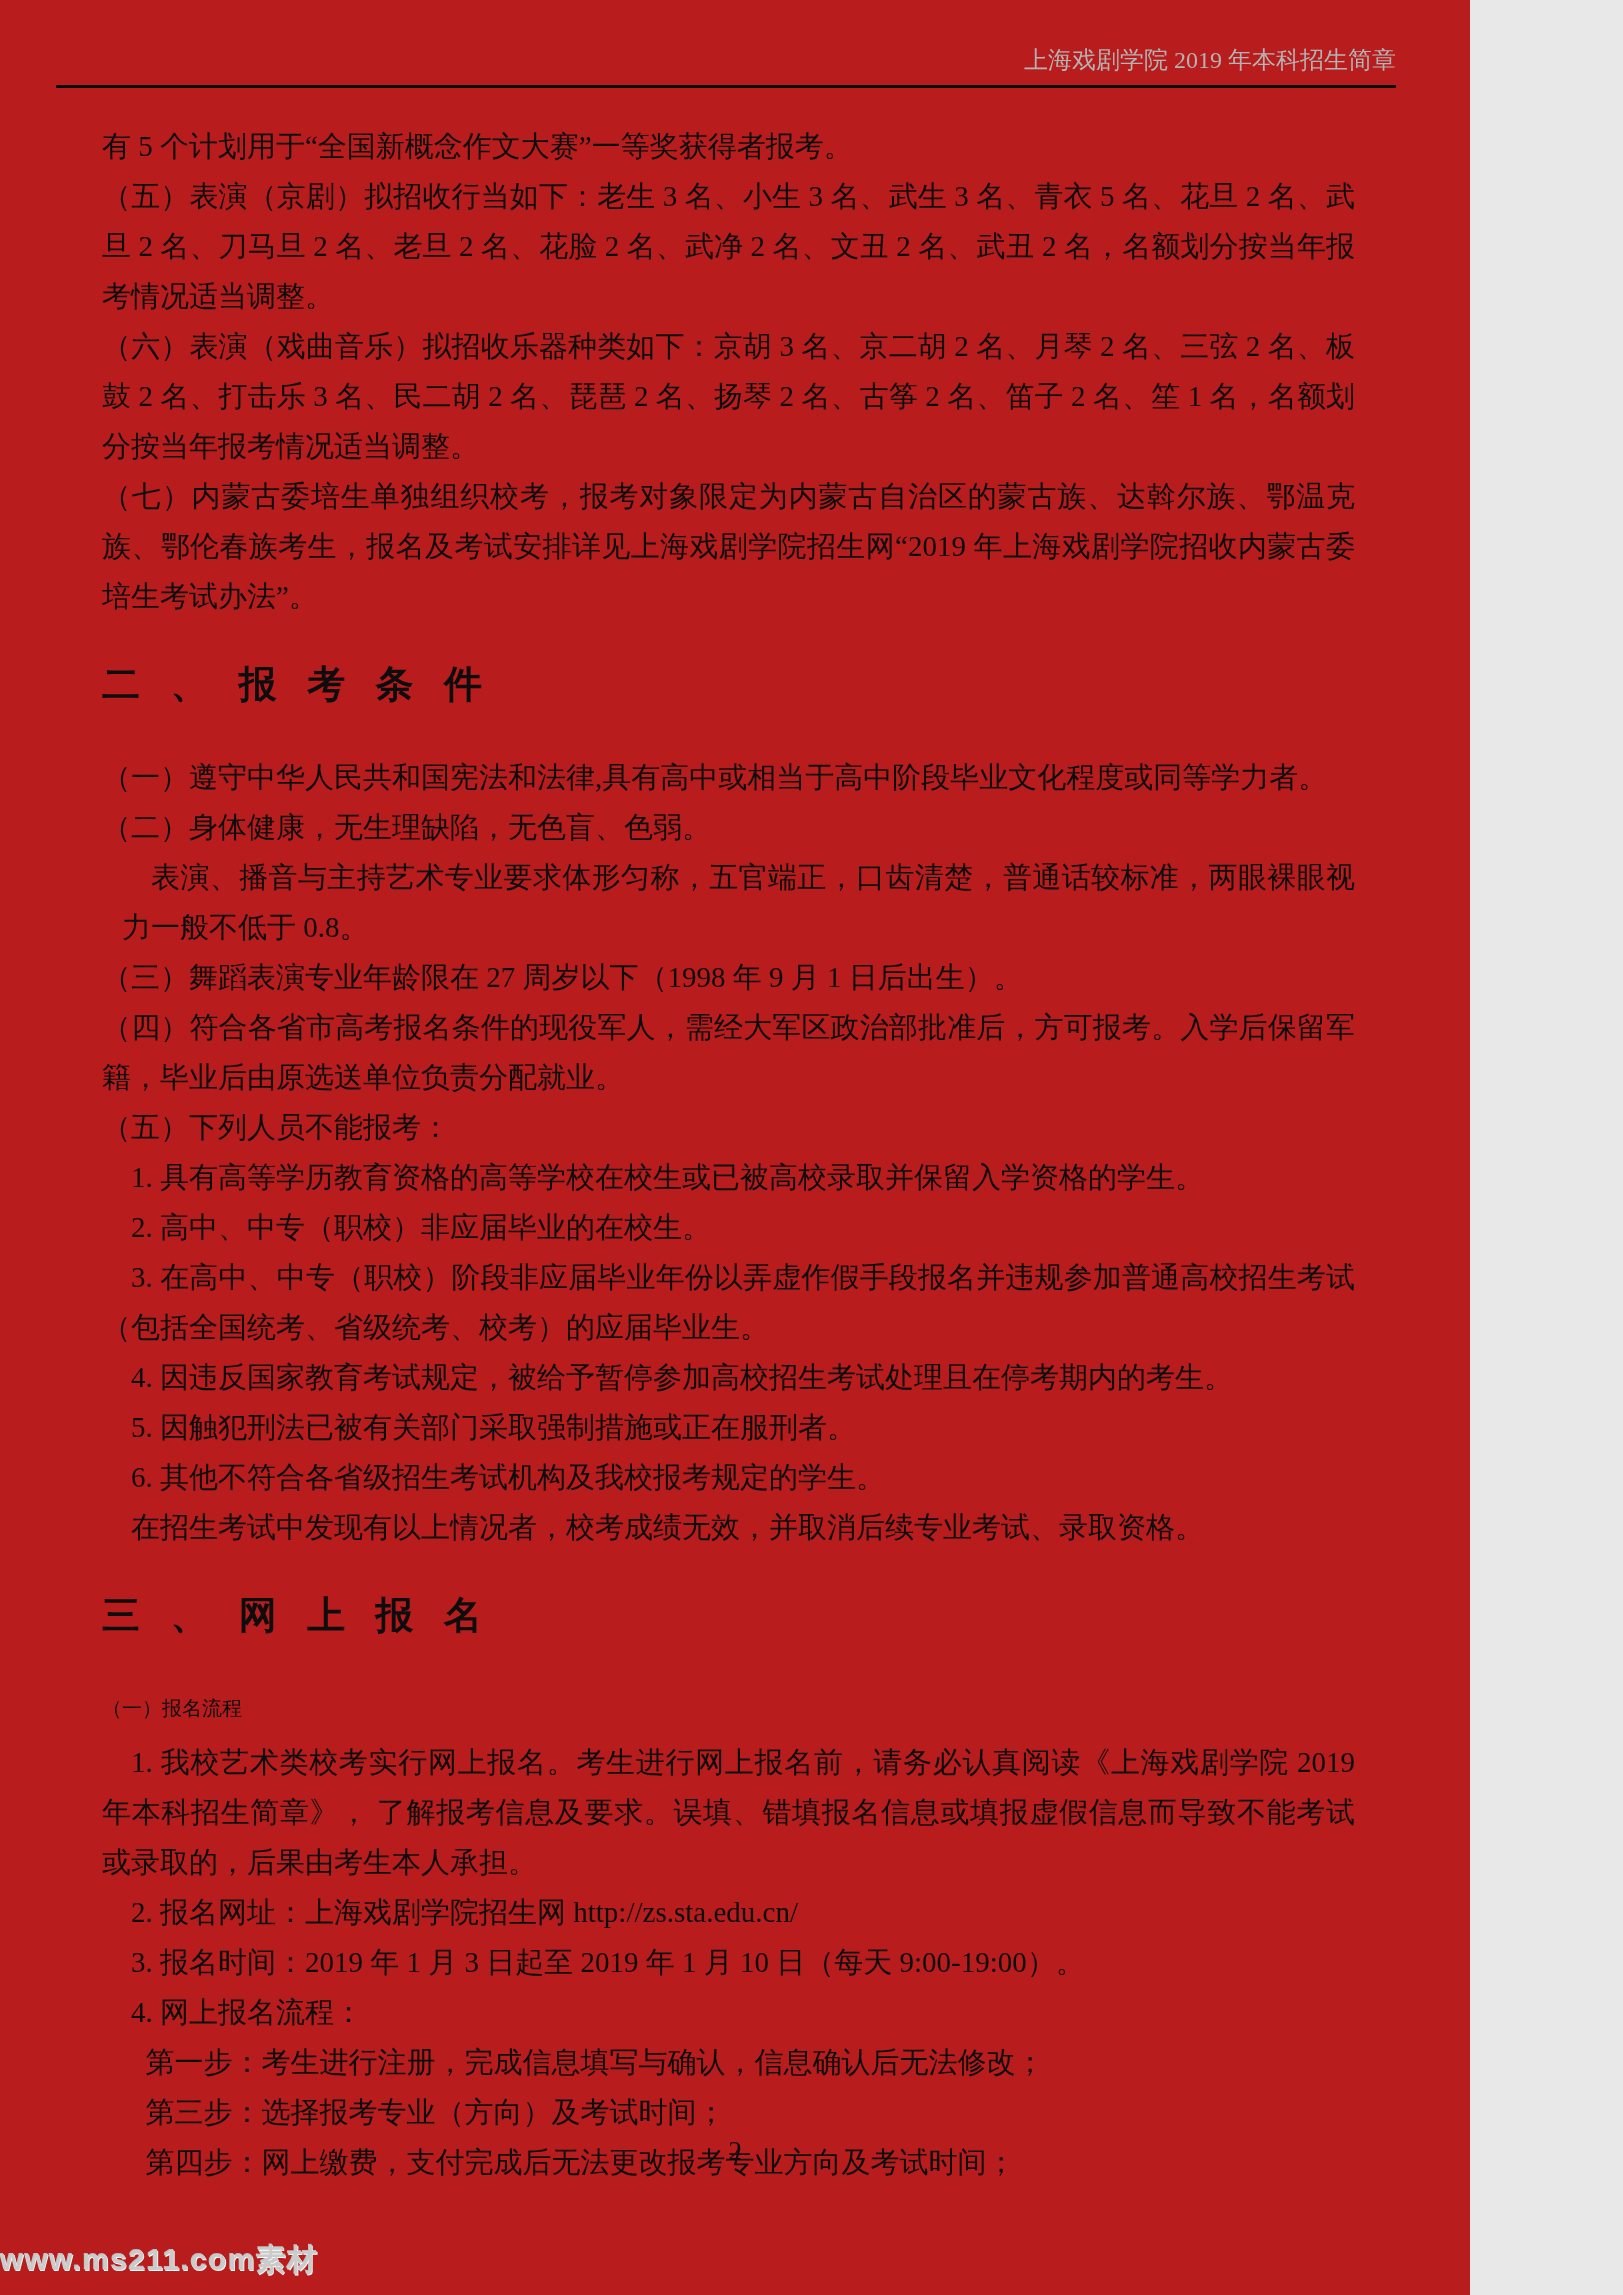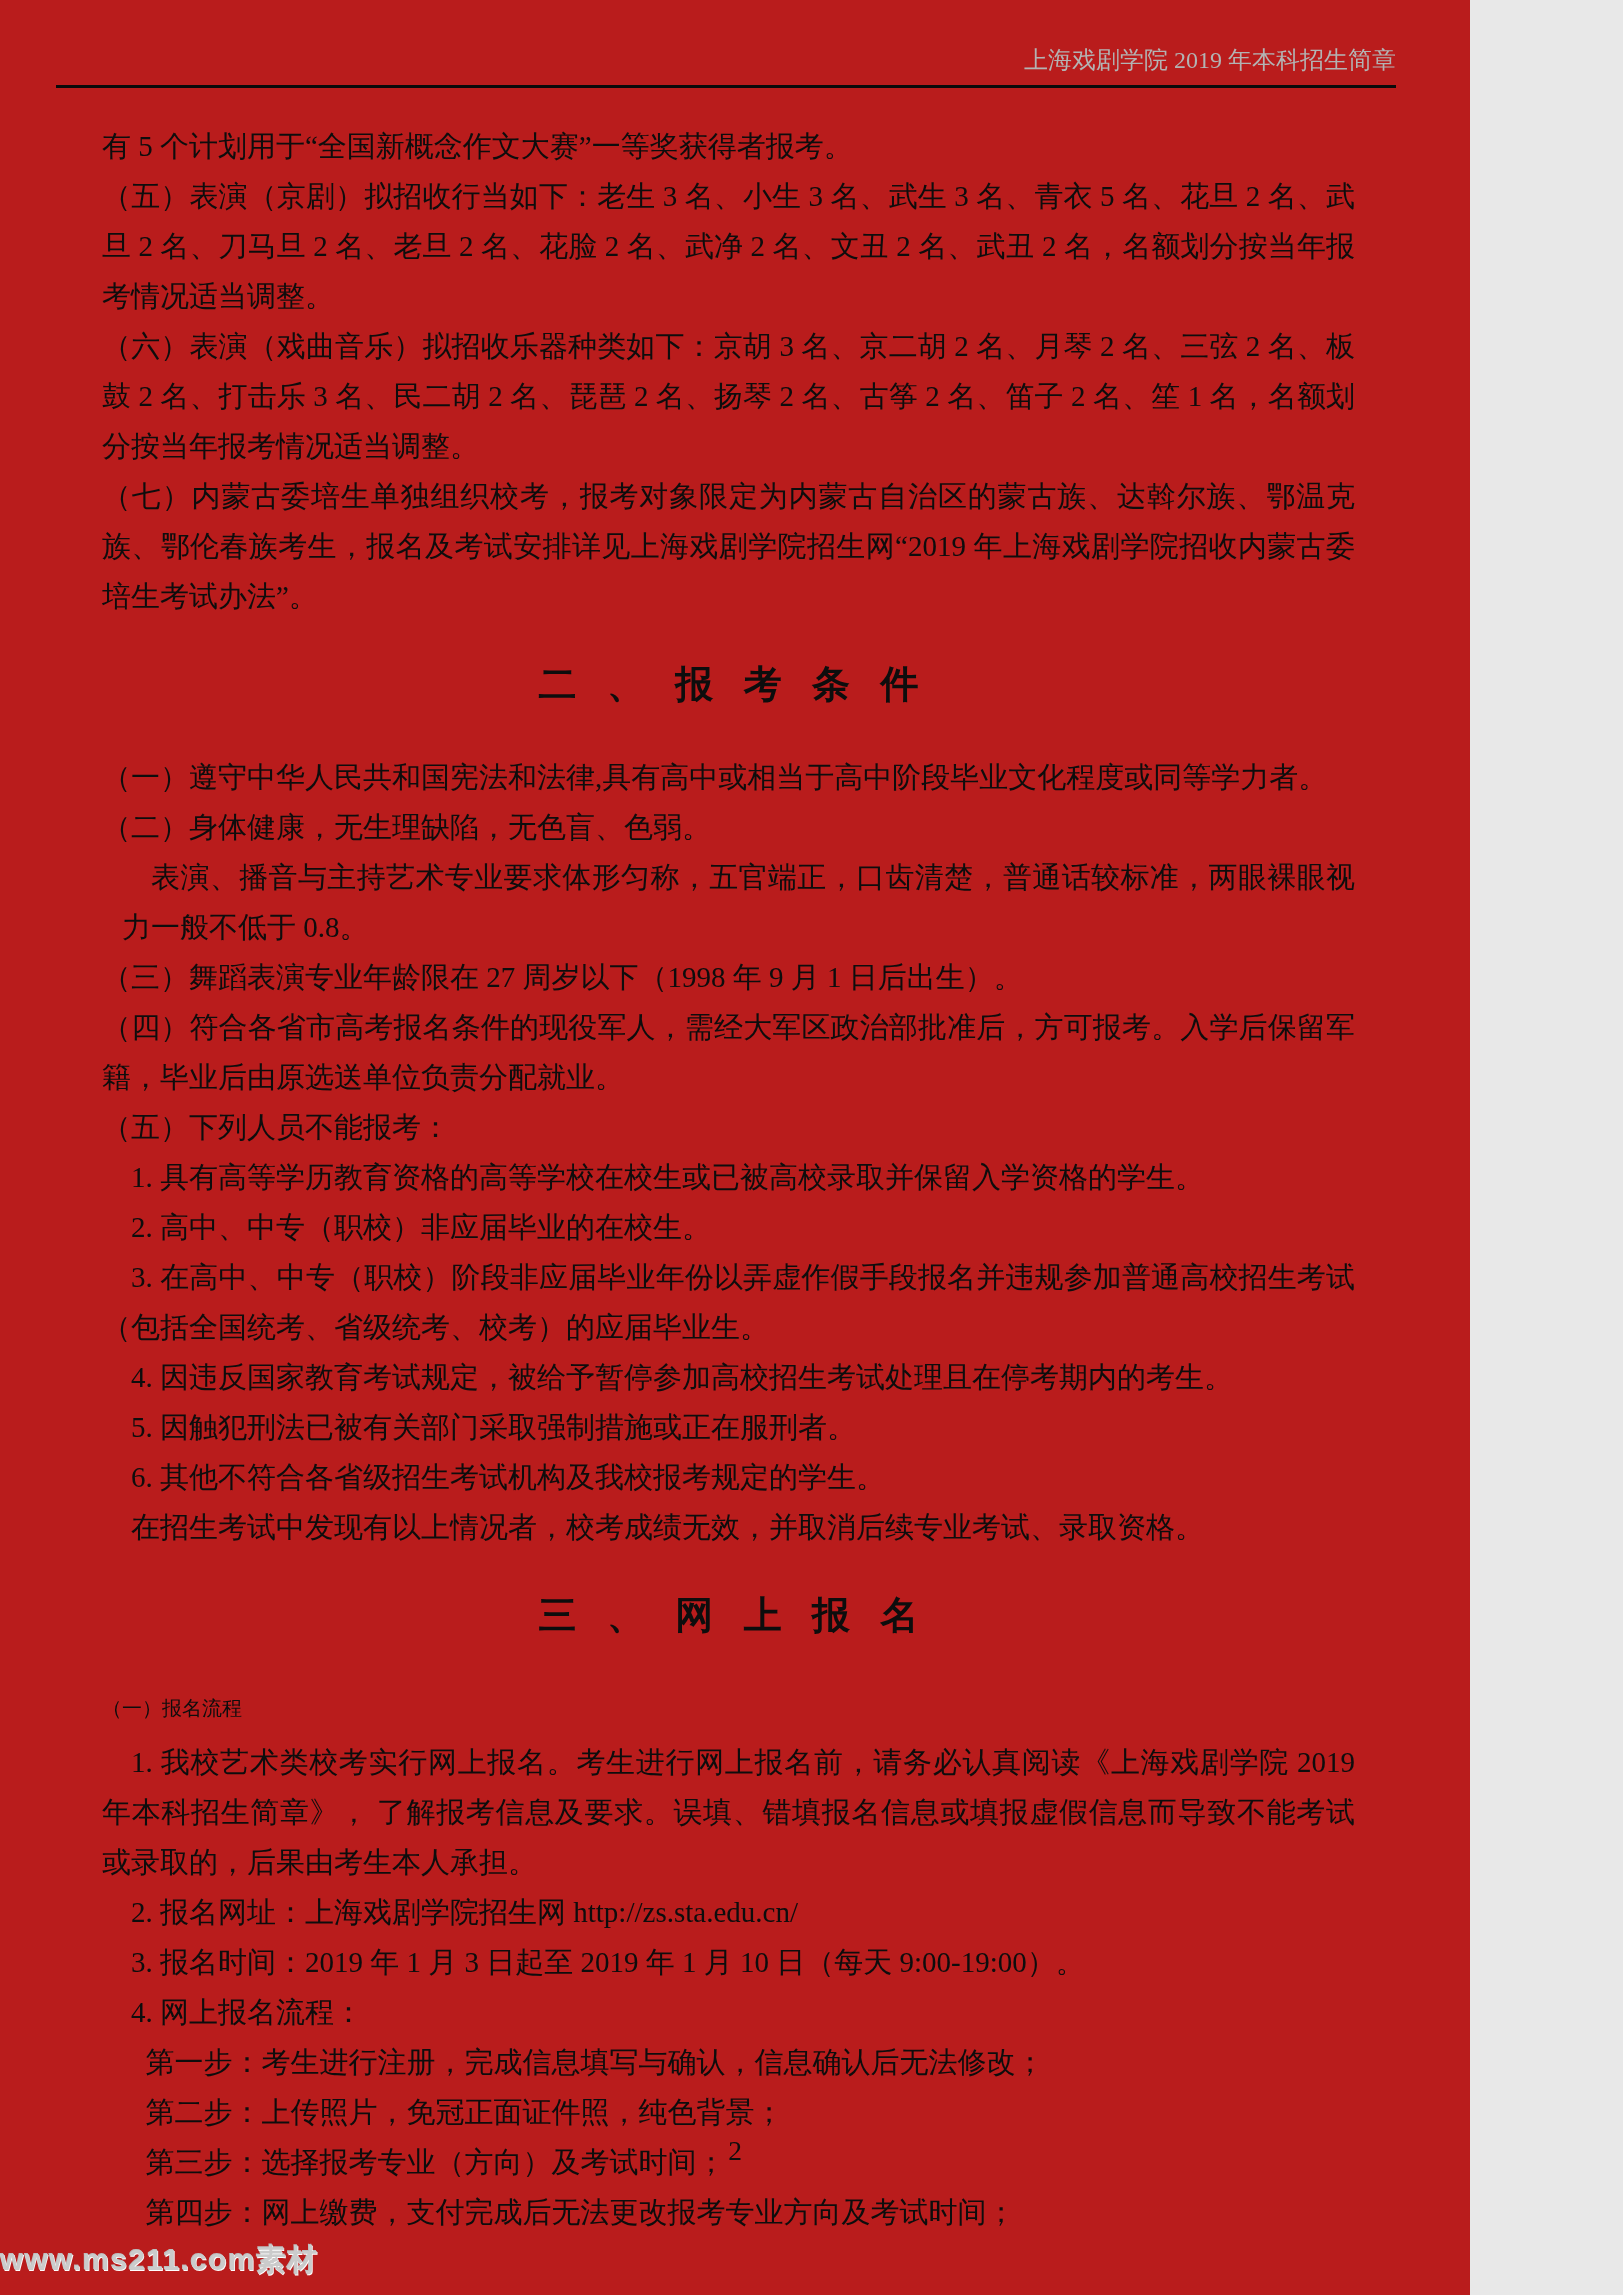--- a/index.html
+++ b/index.html
@@ -30,21 +30,20 @@
     padding: 33px 41px 0 46px;
     font-size: 29px;
     line-height: 50px;
     text-align: justify;
   }
   .content p.para {
     margin: 0;
     padding: 0;
   }
   .sec-heading {
-    text-align: center;
     font-weight: bold;
     font-size: 38px;
     line-height: 52px;
     margin: 37px 0 42px 0;
   }
   .sec-heading .spread {
     display: inline-block;
     letter-spacing: 0.8em;
     margin-right: -0.8em;
   }
@@ -119,21 +118,20 @@
     </div>
 
     <p class="subheading">（一）报名流程</p>
 
     <div>
         <p class="para" style="text-indent: 1em;">1. 我校艺术类校考实行网上报名。考生进行网上报名前，请务必认真阅读《上海戏剧学院 2019 年本科招生简章》， 了解报考信息及要求。误填、错填报名信息或填报虚假信息而导致不能考试或录取的，后果由考生本人承担。</p>
         <p class="para" style="text-indent: 1em;">2. 报名网址：上海戏剧学院招生网 http://zs.sta.edu.cn/</p>
         <p class="para" style="text-indent: 1em;">3. 报名时间：2019 年 1 月 3 日起至 2019 年 1 月 10 日（每天 9:00-19:00）。</p>
         <p class="para" style="text-indent: 1em;">4. 网上报名流程：</p>
         <p class="para" style="text-indent: 1.5em;">第一步：考生进行注册，完成信息填写与确认，信息确认后无法修改；</p>
-        <p class="para" style="text-indent: 1.5em;">第二步：上传照片，免冠正面证件照，纯色背景；</p>
         <p class="para" style="text-indent: 1.5em;">第三步：选择报考专业（方向）及考试时间；</p>
         <p class="para" style="text-indent: 1.5em;">第四步：网上缴费，支付完成后无法更改报考专业方向及考试时间；</p>
       </div>
 
   </div>
 
   <div class="page-number">2</div>
 
   <div class="watermark">www.ms211.com素材</div>
 

